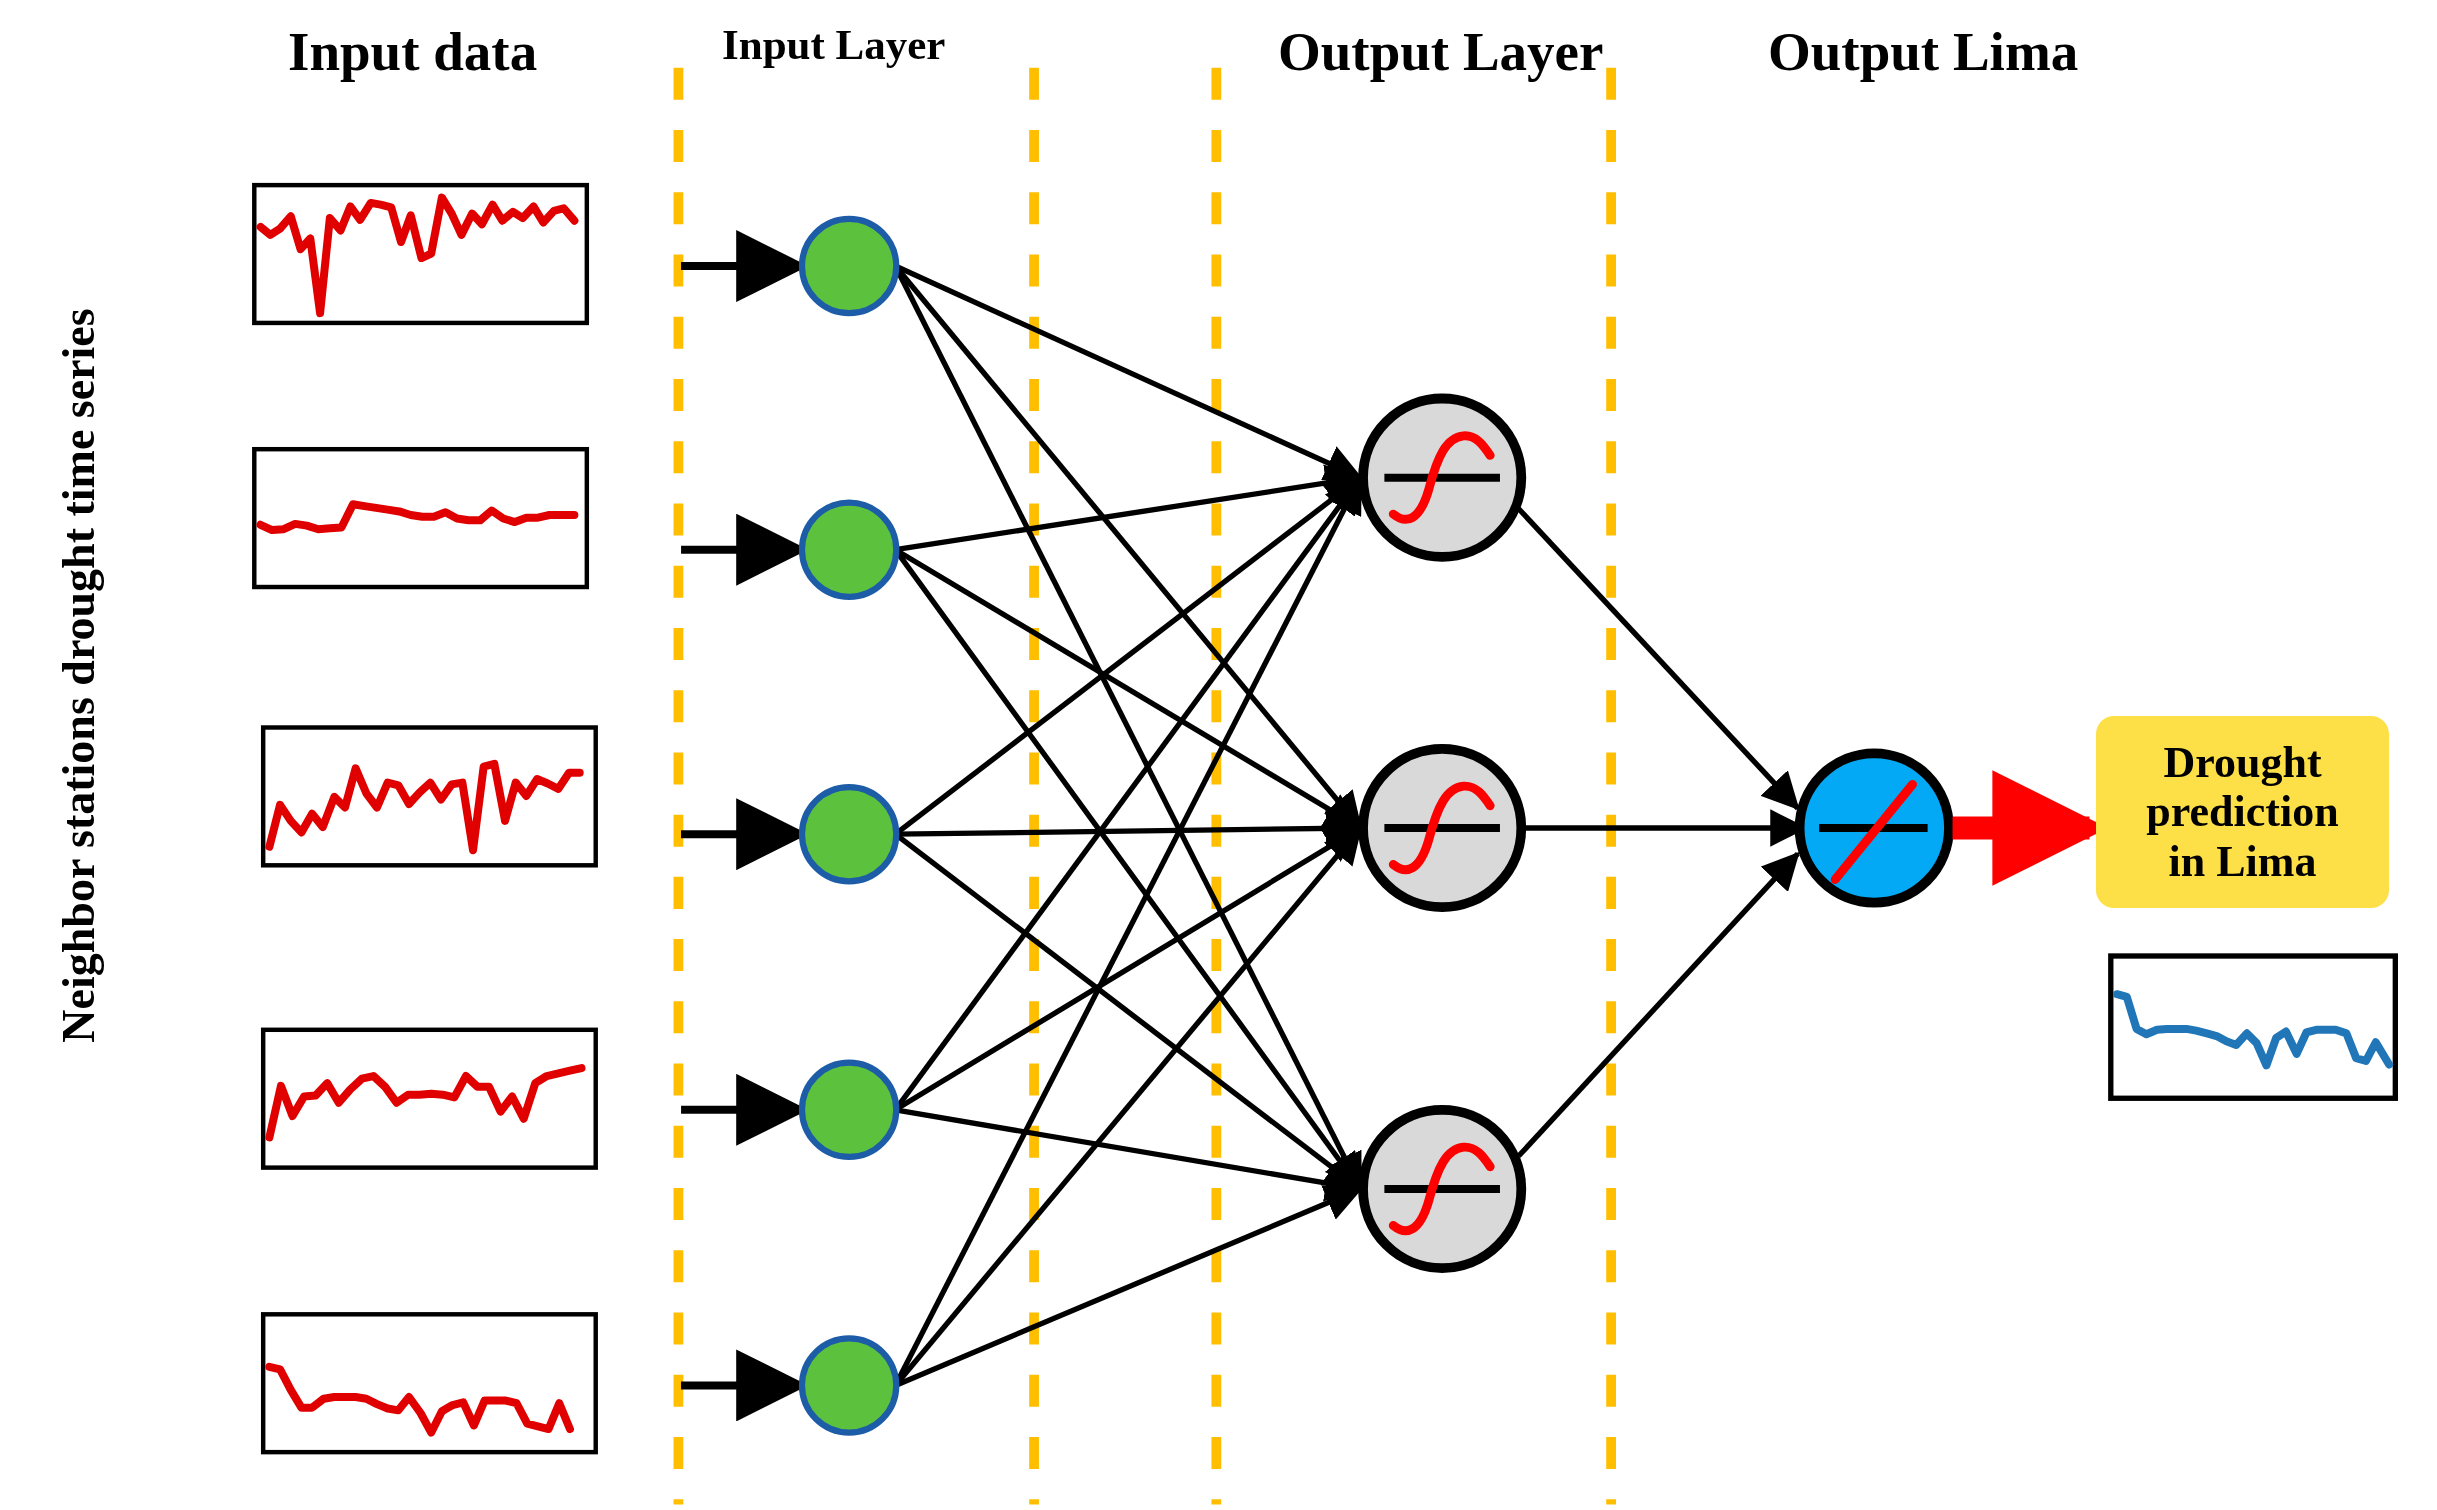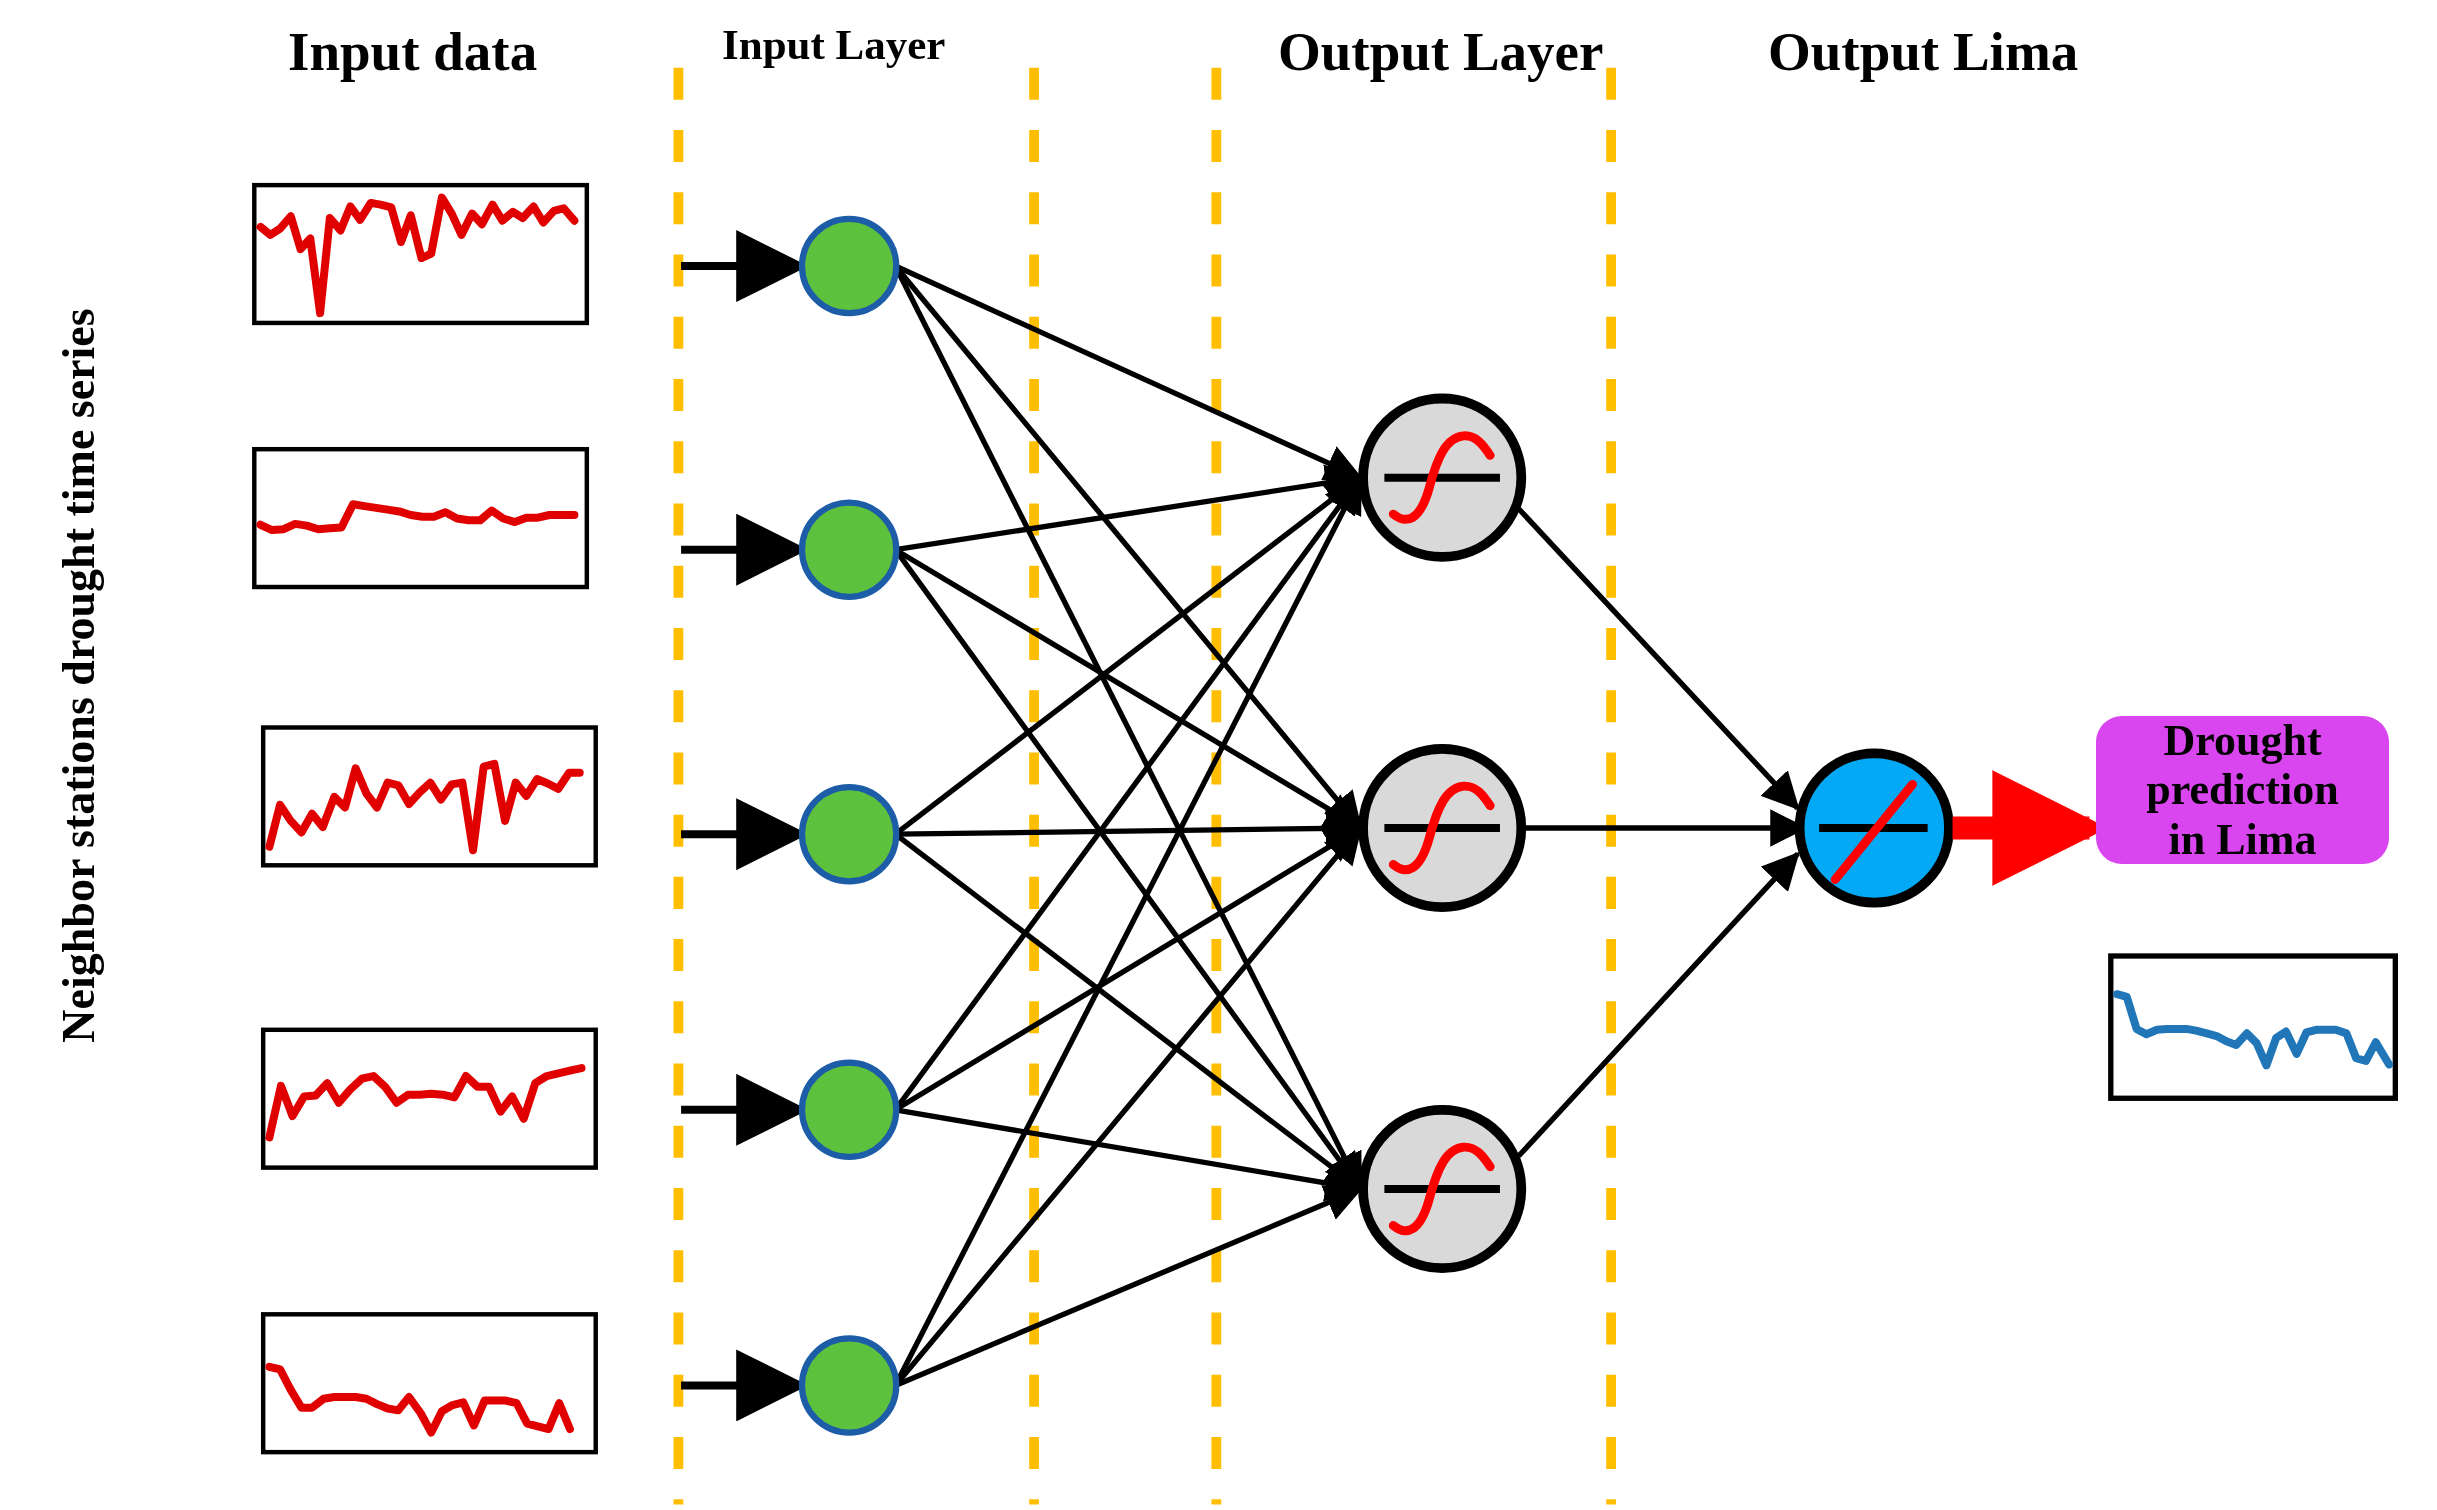--- a/index.html
+++ b/index.html
@@ -13,22 +13,22 @@
   .hdr.input-data{font-size:55px;left:268px;top:19.6px;}
   .hdr.input-layer{font-size:43px;left:702px;top:19.6px;}
   .hdr.hidden-layer{font-size:55px;left:1258px;top:19.6px;}
   .hdr.output-layer{font-size:55px;left:1748px;top:19.6px;}
 
   .vlabel{position:absolute;left:-455px;top:649px;width:1067px;
           transform:rotate(-90deg);transform-origin:center center;
           text-align:center;font-size:46px;font-weight:bold;color:#000;
           font-family:"Liberation Serif","DejaVu Serif",serif;white-space:nowrap;}
 
-  .outbox{position:absolute;left:2096px;top:716px;width:293px;height:148px;
-          background:#d946ef;border-radius:26px;
+  .outbox{position:absolute;left:2096px;top:716px;width:293px;height:192px;
+          background:#fde047;border-radius:18px;
           display:flex;align-items:center;justify-content:center;}
   .outbox-text{font-size:44px;font-weight:bold;color:#000;text-align:center;
                line-height:1.12;font-family:"Liberation Serif","DejaVu Serif",serif;}
 </style>
 </head>
 <body>
 
 <div id="stage">
 
   <div class="vlabel">Neighbor stations drought time series</div>

